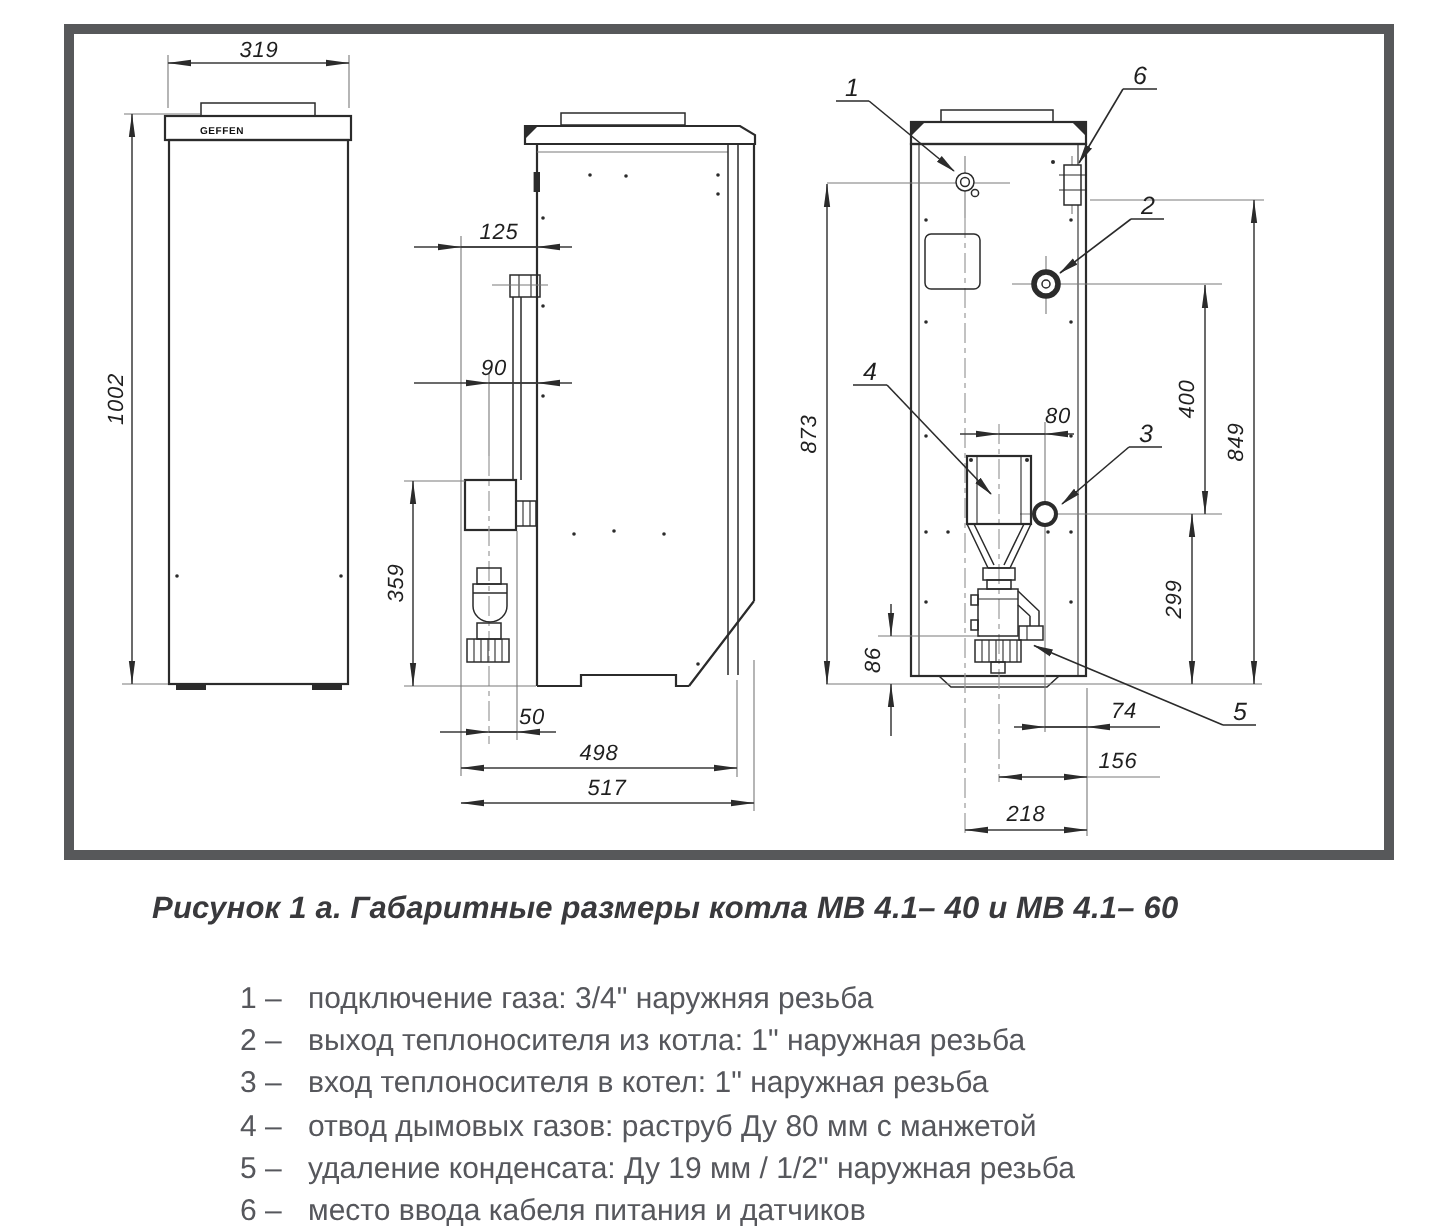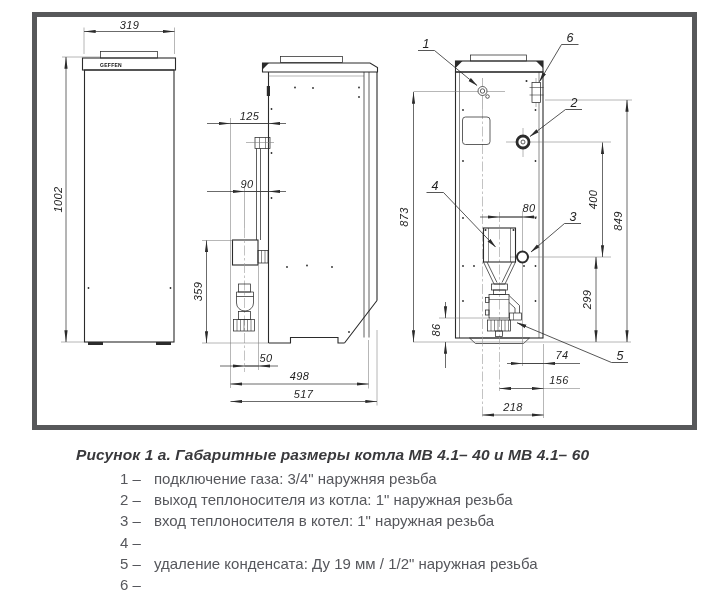--- a/index.html
+++ b/index.html
@@ -15,21 +15,21 @@
   .ld{stroke:#2b2b2b;stroke-width:.8;fill:none;}
   .f {fill:#2b2b2b;stroke:none;}
   .w {fill:#fff;}
   text.dim{font-family:"Liberation Sans",sans-serif;font-style:italic;font-size:11px;
            fill:#1f1f1f;letter-spacing:.4px;}
   text.co{font-family:"Liberation Sans",sans-serif;font-style:italic;font-size:12.5px;fill:#1f1f1f;}
   text.logo{font-family:"Liberation Sans",sans-serif;font-weight:bold;font-size:5px;
             fill:#111;letter-spacing:.3px;}
   .caption{position:absolute;left:76px;top:446px;width:600px;}
   .caption-title{font-size:15.5px;font-weight:bold;font-style:italic;color:#39393c;
-                 margin:0 0 4px 0;letter-spacing:.1px;}
+                 margin:0 0 25px 0;letter-spacing:.1px;}
   .legend{margin-left:44px;}
   .legend-row{display:flex;font-size:15px;color:#56575c;line-height:21.2px;}
   .legend-num{width:34px;flex:0 0 34px;}
 </style>
 </head>
 <body>
 
 <svg width="724" height="432" viewBox="0 0 724 432">
   <defs>
     <marker id="aL" viewBox="0 0 12 4" refX="0.3" refY="2" markerWidth="12" markerHeight="4" markerUnits="userSpaceOnUse" orient="auto">
@@ -241,22 +241,24 @@
     <div class="legend-row">
       <span class="legend-num">2 –</span>
       <span>выход теплоносителя из котла: 1" наружная резьба</span>
     </div>
     <div class="legend-row">
       <span class="legend-num">3 –</span>
       <span>вход теплоносителя в котел: 1" наружная резьба</span>
     </div>
     <div class="legend-row">
       <span class="legend-num">4 –</span>
+      <span>отвод дымовых газов: раструб Ду 80 мм с манжетой</span>
     </div>
     <div class="legend-row">
       <span class="legend-num">5 –</span>
       <span>удаление конденсата: Ду 19 мм / 1/2" наружная резьба</span>
     </div>
     <div class="legend-row">
       <span class="legend-num">6 –</span>
+      <span>место ввода кабеля питания и датчиков</span>
     </div>
   </div>
 </div>
 
 </body></html>

